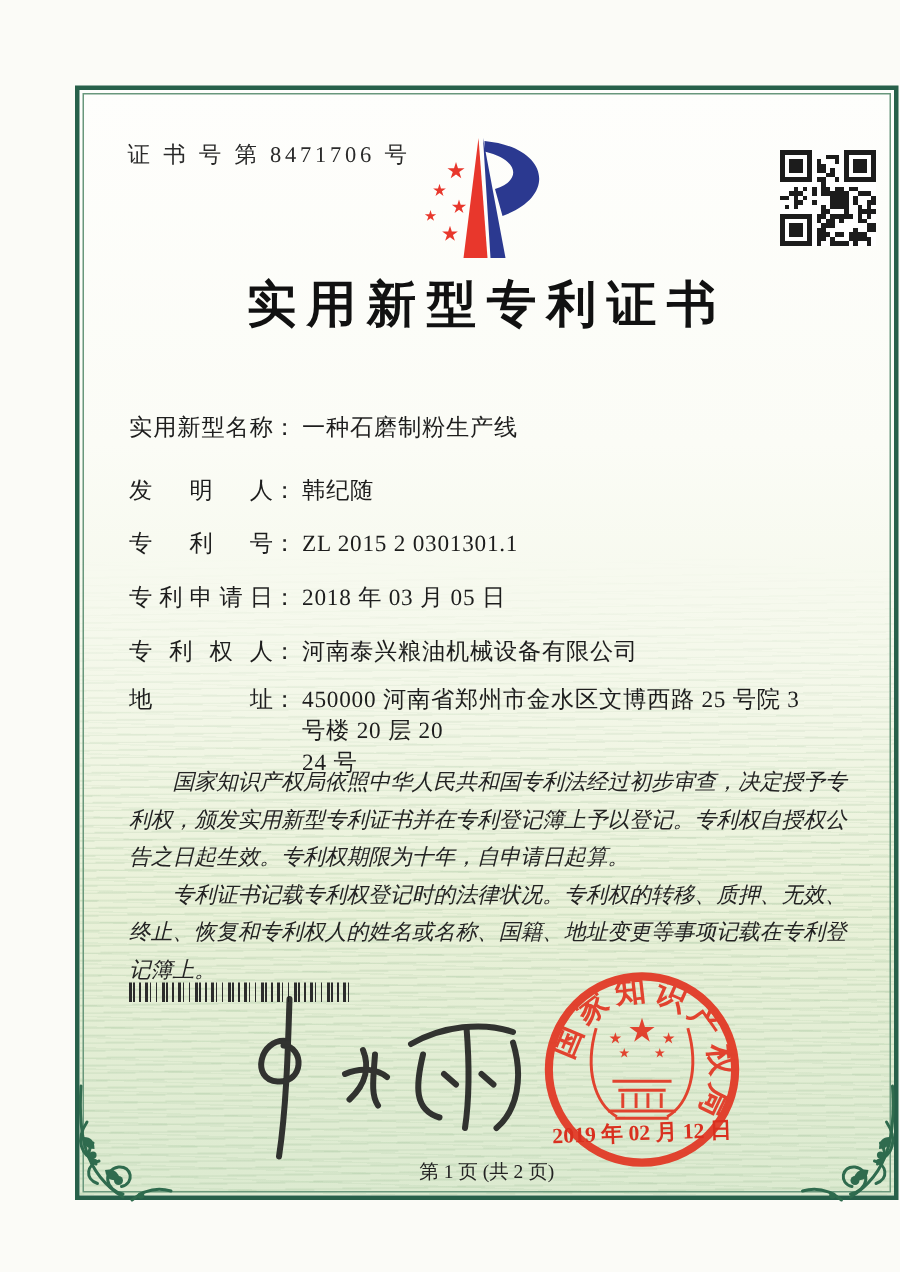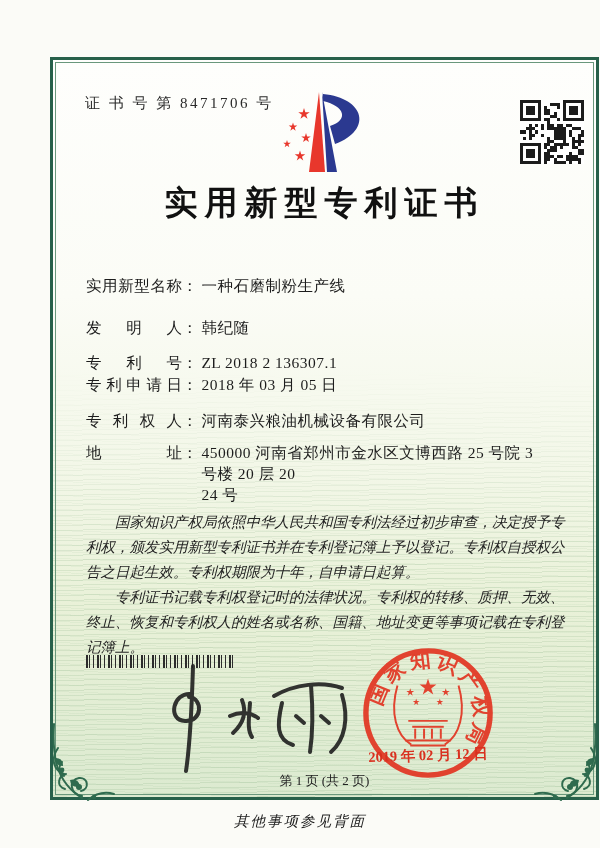--- a/index.html
+++ b/index.html
@@ -224,23 +224,23 @@
       <div class="frow">
         <span class="flabel">实用新型名称</span><span class="fcolon">：</span>
         <span class="fvalue">一种石磨制粉生产线</span>
       </div>
       <div class="frow" style="margin-top:20px">
         <span class="flabel">发明人</span><span class="fcolon">：</span>
         <span class="fvalue">韩纪随</span>
       </div>
       <div class="frow" style="margin-top:13px">
         <span class="flabel">专利号</span><span class="fcolon">：</span>
-        <span class="fvalue">ZL 2018 2 136307.1</span>
-      </div>
-      <div class="frow" style="">
+        <span class="fvalue">ZL 2015 2 0301301.1</span>
+      </div>
+      <div class="frow" style="margin-top:14px">
         <span class="flabel">专利申请日</span><span class="fcolon">：</span>
         <span class="fvalue">2018 年 03 月 05 日</span>
       </div>
       <div class="frow" style="margin-top:14px">
         <span class="flabel">专利权人</span><span class="fcolon">：</span>
         <span class="fvalue">河南泰兴粮油机械设备有限公司</span>
       </div>
       <div class="frow" style="margin-top:10px">
         <span class="flabel">地址</span><span class="fcolon">：</span>
         <span class="fvalue fvalue-block"><span>450000 河南省郑州市金水区文博西路 25 号院 3 号楼 20 层 20</span><br><span>24 号</span></span>
@@ -330,14 +330,13 @@
       <g fill="#2f6b4e">
         <circle cx="31" cy="79" r="3"></circle>
         <circle cx="14" cy="62" r="2.4"></circle>
         <circle cx="46" cy="89" r="2.2"></circle>
         <path d="M22,72 q8,-2 10,6 q-9,3 -10,-6"></path>
         <path d="M8,50 q7,0 7,8 q-8,0 -7,-8"></path>
       </g>
     </svg>
   </div>
 
-  <div class="back-note">其他事项参见背面</div>
 </div>
 
 </body></html>

